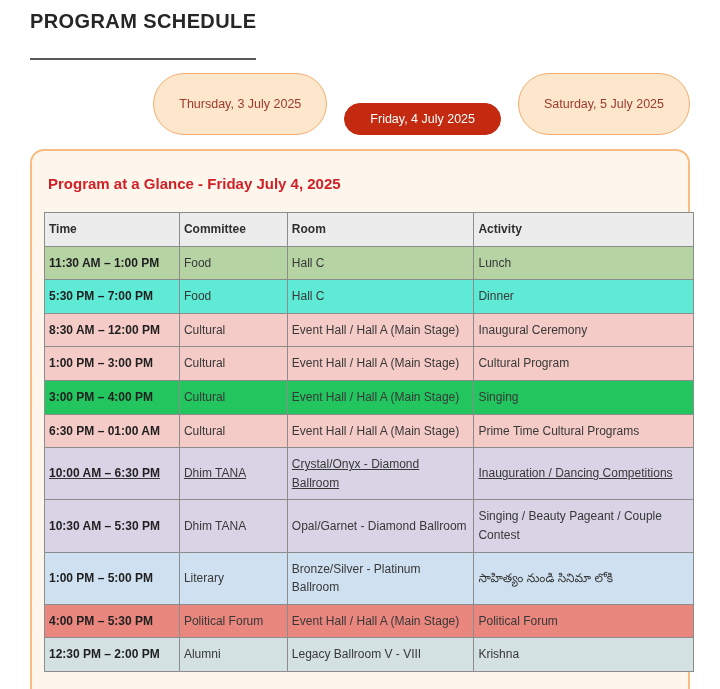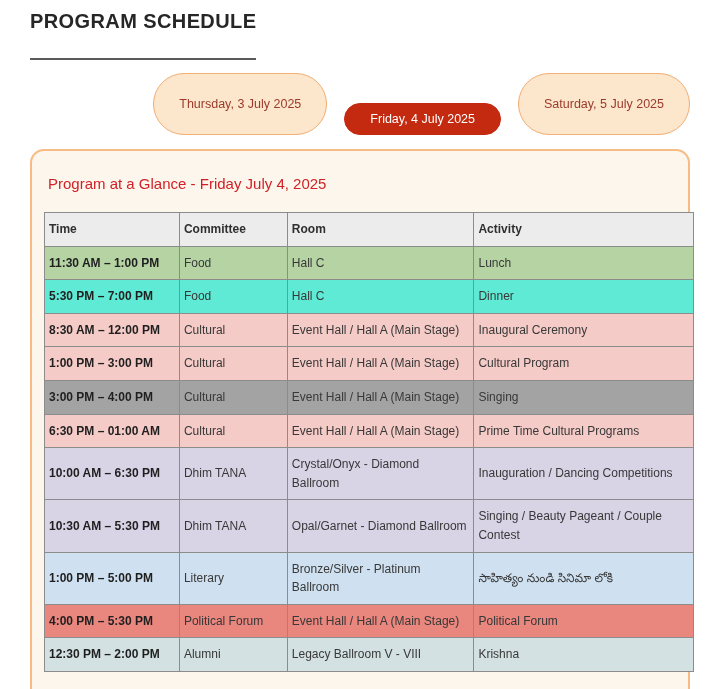--- a/index.html
+++ b/index.html
@@ -52,21 +52,21 @@
   .card {
     margin-top: 14px;
     background: #fdf6ed;
     border: 2px solid #f7bc84;
     border-radius: 14px;
     padding: 24px 20px 20px 12px;
     min-height: 600px;
   }
   .card-heading {
     font-size: 15px;
-    font-weight: 400;
+    font-weight: 700;
     color: #d22027;
     margin: 0 0 20px 4px;
   }
 
   
   .schedule-table {
     border-collapse: collapse;
     width: 650px;
     margin-left: 0;
     border: 1px solid #858585;
@@ -140,33 +140,33 @@
     <td>Cultural</td>
     <td>Event Hall / Hall A (Main Stage)</td>
     <td>Inaugural Ceremony</td>
   </tr>
           <tr class="schedule-row" style="background: rgb(245, 203, 199);">
     <td class="time-cell">1:00 PM – 3:00 PM</td>
     <td>Cultural</td>
     <td>Event Hall / Hall A (Main Stage)</td>
     <td>Cultural Program</td>
   </tr>
-          <tr class="schedule-row" style="background: #a3a3a3;">
+          <tr class="schedule-row" style="background: #22c55e;">
     <td class="time-cell">3:00 PM – 4:00 PM</td>
     <td>Cultural</td>
     <td>Event Hall / Hall A (Main Stage)</td>
     <td>Singing</td>
   </tr>
           <tr class="schedule-row" style="background: rgb(245, 203, 199);">
     <td class="time-cell">6:30 PM – 01:00 AM</td>
     <td>Cultural</td>
     <td>Event Hall / Hall A (Main Stage)</td>
     <td>Prime Time Cultural Programs</td>
   </tr>
-          <tr class="schedule-row" style="background: rgb(217, 211, 230);">
+          <tr class="schedule-row" style="background: rgb(217, 211, 230); text-decoration: underline;">
     <td class="time-cell">10:00 AM – 6:30 PM</td>
     <td>Dhim TANA</td>
     <td>Crystal/Onyx - Diamond Ballroom</td>
     <td>Inauguration / Dancing Competitions</td>
   </tr>
           <tr class="schedule-row" style="background: rgb(217, 211, 230); margin-top: 22px;">
     <td class="time-cell">10:30 AM – 5:30 PM</td>
     <td>Dhim TANA</td>
     <td>Opal/Garnet - Diamond Ballroom</td>
     <td>Singing / Beauty Pageant / Couple Contest</td>

